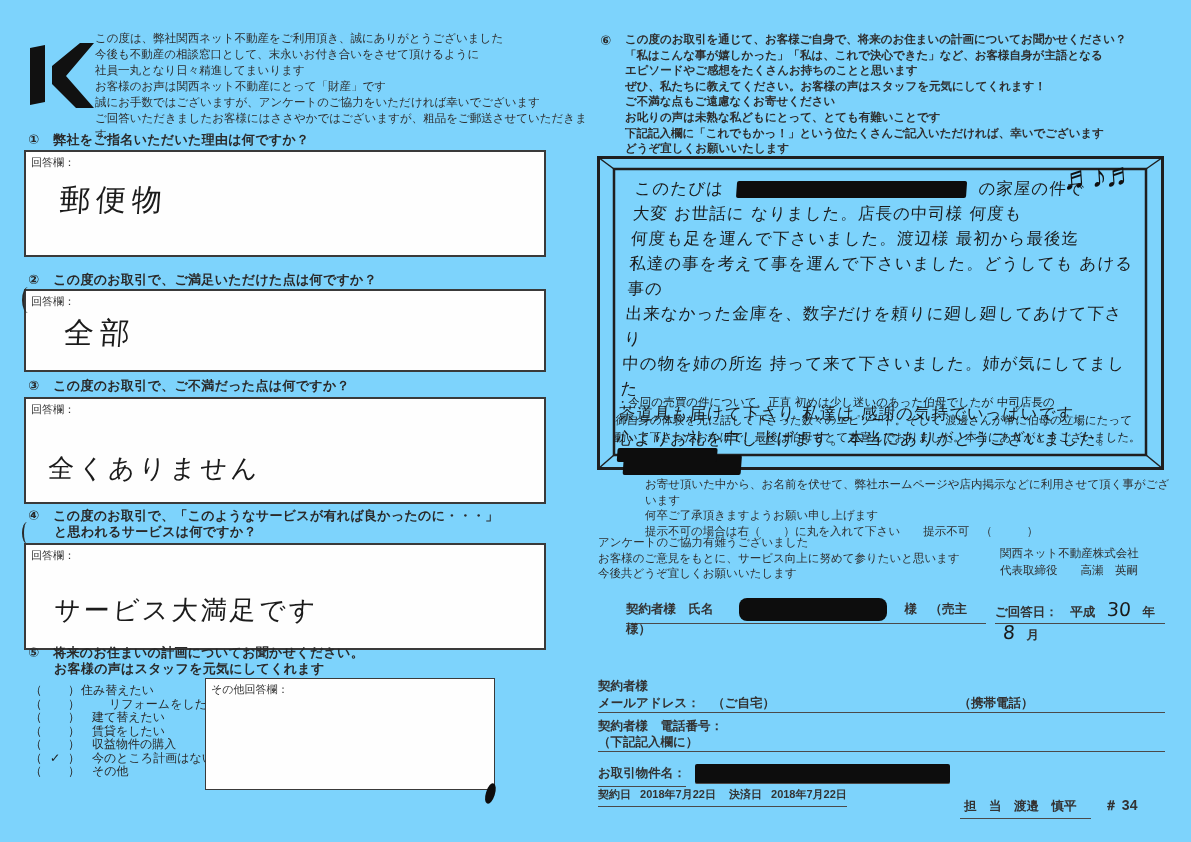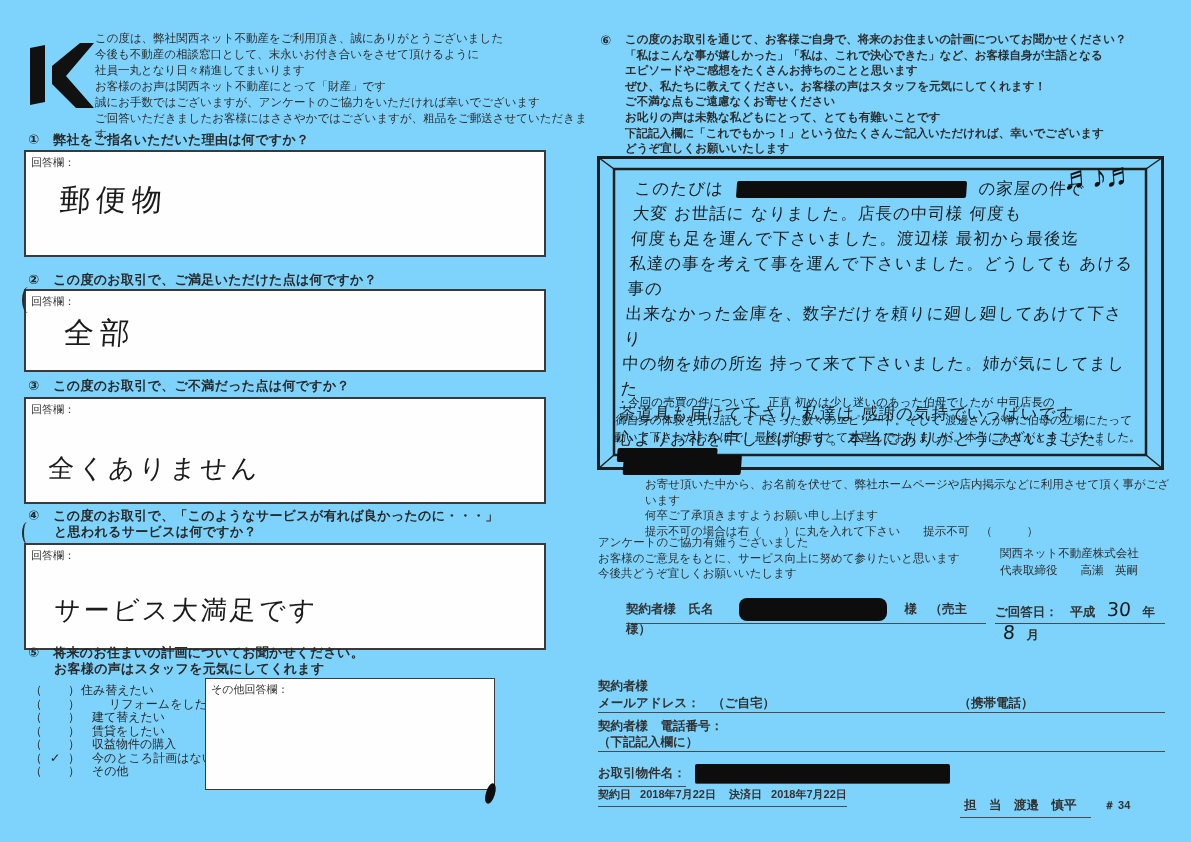--- a/index.html
+++ b/index.html
@@ -236,16 +236,16 @@
     <span class="uline" style="display:inline-block;padding-bottom:4px;font-size:11px">
       <span>契約日</span>
       <span style="margin-left:6px">2018年7月22日</span>
       <span style="margin-left:10px">決済日</span>
       <span style="margin-left:6px">2018年7月22日</span>
     </span>
   </div>
 
   <div class="abs fieldrow" style="left:960px;top:797px">
     <span class="uline" style="display:inline-block;padding:0 14px 3px 4px">担　当　渡邉　慎平</span>
-    <span style="margin-left:10px;font-size:11px">＃ 34</span>
+    <span style="margin-left:10px;font-size:14px">＃ 34</span>
   </div>
 
 </div>
 
 </body></html>

